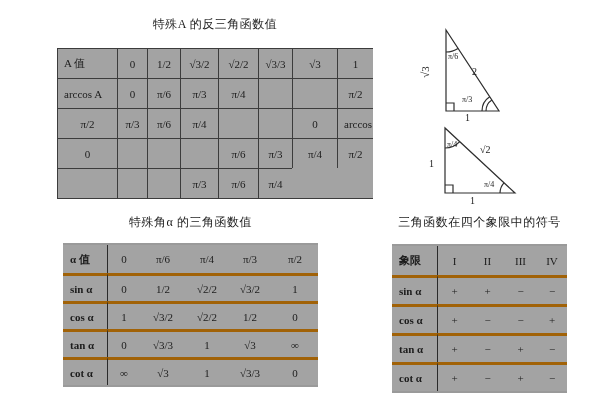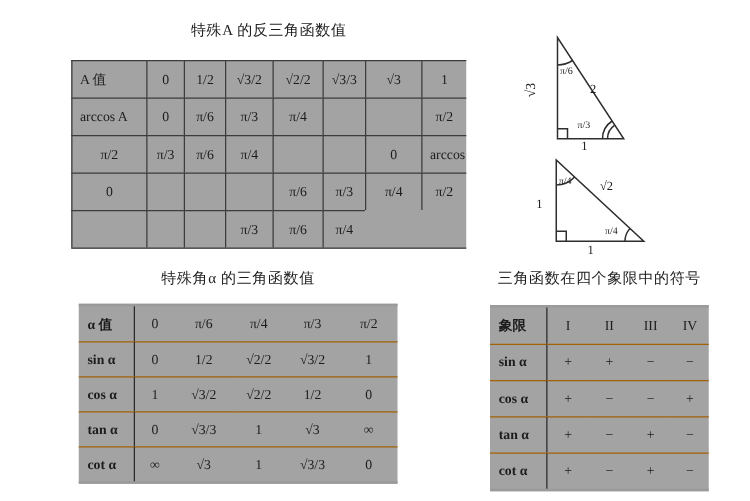--- a/index.html
+++ b/index.html
@@ -32,21 +32,21 @@
     grid-template-columns:45px 32px 46px 42px 44px 46px;
     grid-auto-rows:28px;
     border-top:2px solid #9a9a9a; border-bottom:2px solid #9a9a9a;
   }
   #sign-table {
     left:392px; top:244px;
     grid-template-columns:46px 33px 33px 33px 30px;
     grid-auto-rows:29px;
     border-top:2px solid #9a9a9a; border-bottom:2px solid #9a9a9a;
   }
-  #trig-table .cell:not(.row-0), #sign-table .cell:not(.row-0) { border-top:1px solid #a16207; }
+  #trig-table .cell:not(.row-0), #sign-table .cell:not(.row-0) { border-top:3px solid #a16207; }
   #trig-table .col-0, #sign-table .col-0 { border-right:1px solid #2a2a2a; }
   #trig-table .col-0, #sign-table .col-0 { justify-content:flex-start; padding-left:7px;font-weight:bold; }
   
   #triangles-svg { position:absolute; left:400px; top:20px; }
   .tri-label { position:absolute; font-size:10px; white-space:nowrap; color:#1c1c1c; }
   .angle-label { font-size:8px; }
   .rotated { transform:rotate(-90deg); font-size:11px; }
   #title-inverse { left:57px;  top:16px;  width:316px; }
   #title-trig    { left:63px;  top:214px; width:255px; }
   #title-signs   { left:392px; top:214px; width:175px; }

